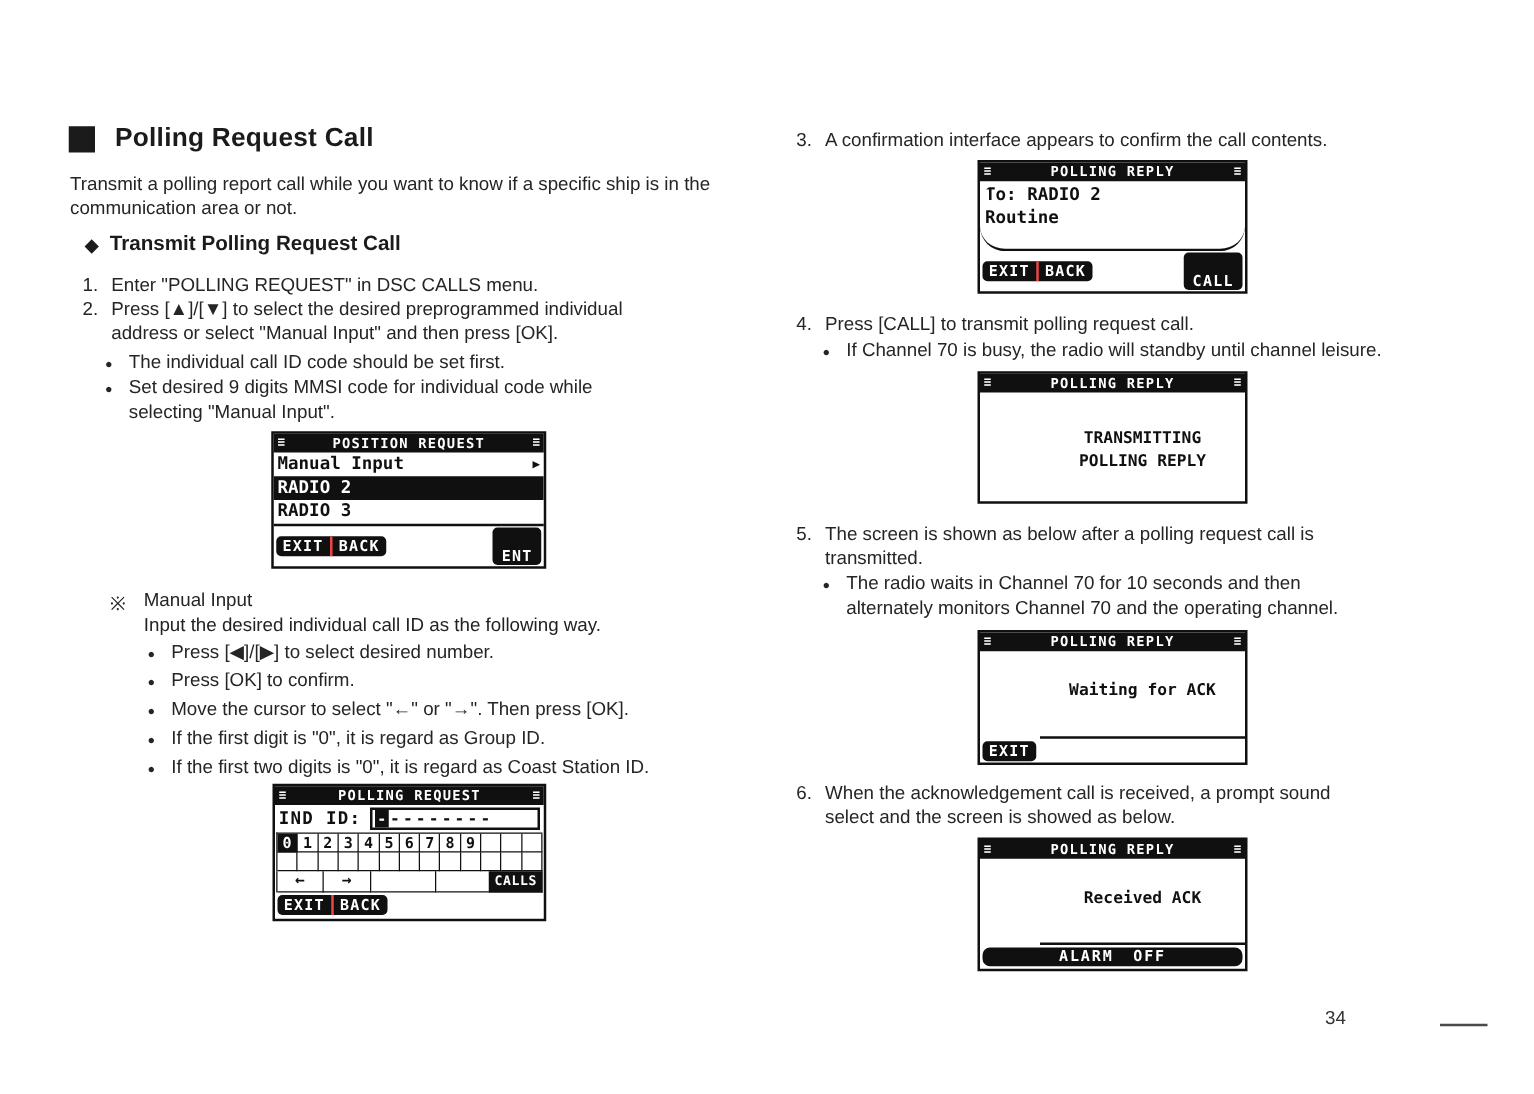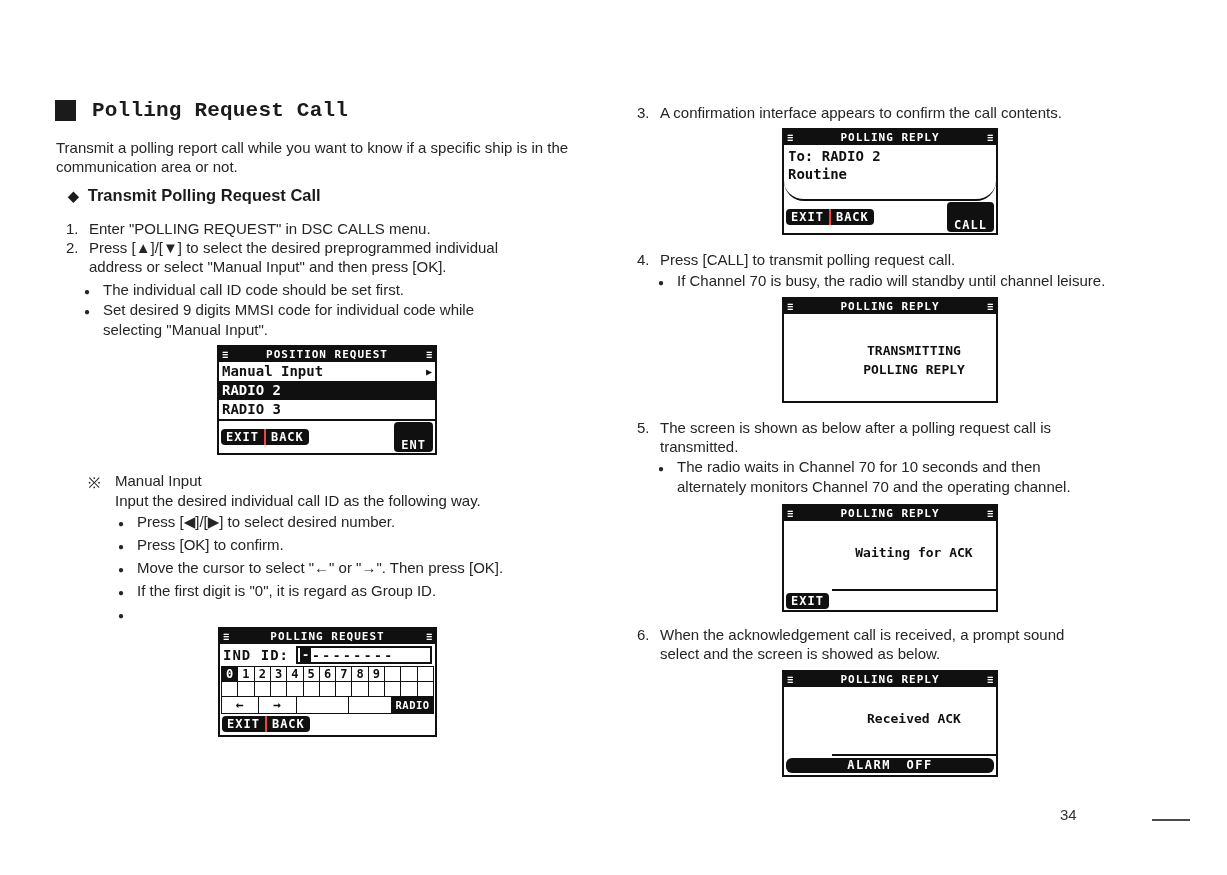--- a/index.html
+++ b/index.html
@@ -7,21 +7,21 @@
   body {
     width:1227px; height:875px; position:relative;
     font-family:"Liberation Sans", sans-serif;
     color:#222; overflow:hidden;
   }
   .abs { position:absolute; }
 
   
   .sec-header { display:flex; align-items:center; gap:16px; }
   .sec-square { width:21px; height:21px; background:#1b1b1b; }
-  .sec-title { font-size:21px; font-weight:bold; letter-spacing:0.2px; color:#1b1b1b;font-family:Liberation Mono, monospace; }
+  .sec-title { font-size:21px; font-weight:bold; letter-spacing:0.2px; color:#1b1b1b; }
   .intro { font-size:15px; line-height:19px; color:#252525; }
   .subhead { display:flex; align-items:center; gap:9px; font-size:16.5px; font-weight:bold; color:#1b1b1b; }
   .diamond { font-size:14px; }
   .step { display:flex; font-size:15px; line-height:19px; color:#252525; }
   .step .num { width:23px; flex:0 0 23px; }
   .bullet-line { display:flex; font-size:15px; line-height:19.5px; color:#252525; }
   .bullet-line .dot { width:19px; flex:0 0 19px; font-size:10px; padding-top:2px; }
   .mi-head { display:flex; font-size:15px; color:#252525; }
   .mi-head .mark { width:27px; flex:0 0 27px; font-size:15px; }
   .mi-bullets .bullet-line { margin-bottom:1.5px; }
@@ -155,20 +155,21 @@
   <div class="bullet-line">
     <span class="dot">●</span>
     <span>Move the cursor to select "←" or "→". Then press [OK].</span>
   </div>
   <div class="bullet-line">
     <span class="dot">●</span>
     <span>If the first digit is "0", it is regard as Group ID.</span>
   </div>
   <div class="bullet-line">
     <span class="dot">●</span>
+    <span>If the first two digits is "0", it is regard as Coast Station ID.</span>
   </div>
 </div>
 
 <div class="lcd" style="left:218px; top:627px; width:219px; height:110px;">
   <div class="lcd-title">
     <span class="menu">≡</span>
     <span class="ttl">POLLING REQUEST</span>
     <span class="menu">≡</span>
   </div>
   <div class="indid-row">
@@ -204,21 +205,21 @@
     <div class="kcell"></div>
     <div class="kcell"></div>
     <div class="kcell"></div>
     <div class="kcell"></div>
   </div>
   <div class="navrow">
     <div class="ncell">←</div>
     <div class="ncell">→</div>
     <div class="ncell"></div>
     <div class="ncell"></div>
-    <div class="ncell finish">RADIO</div>
+    <div class="ncell finish">CALLS</div>
   </div>
   <div class="softkeys">
     <div class="skgroup">
       <span class="sk">EXIT</span>
       <span class="sk">BACK</span>
     </div>
   </div>
 </div>
 
 <div class="abs step" style="left:637px; top:103px; width:480px;">

